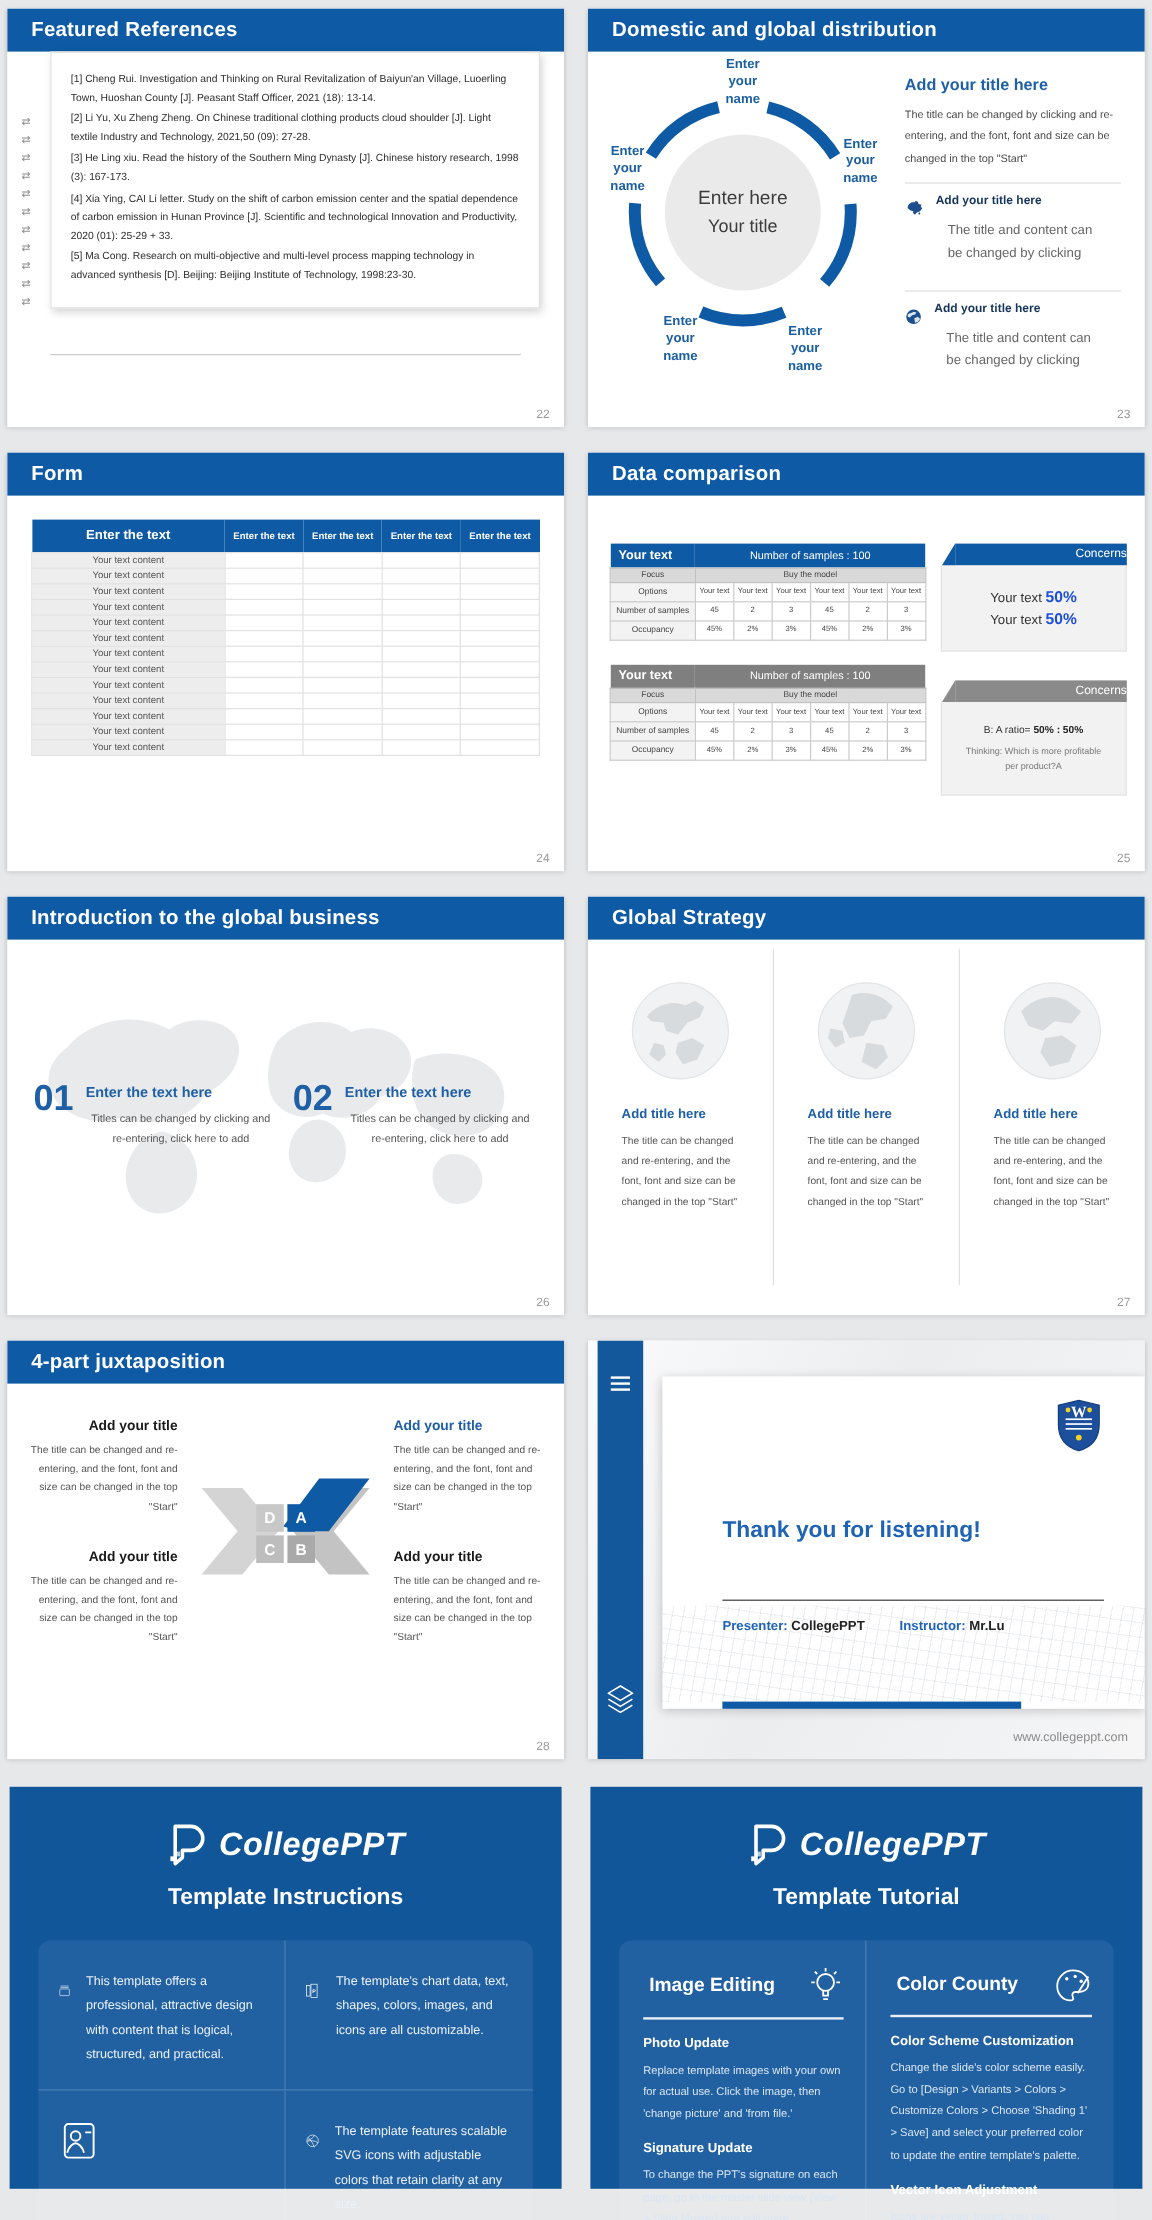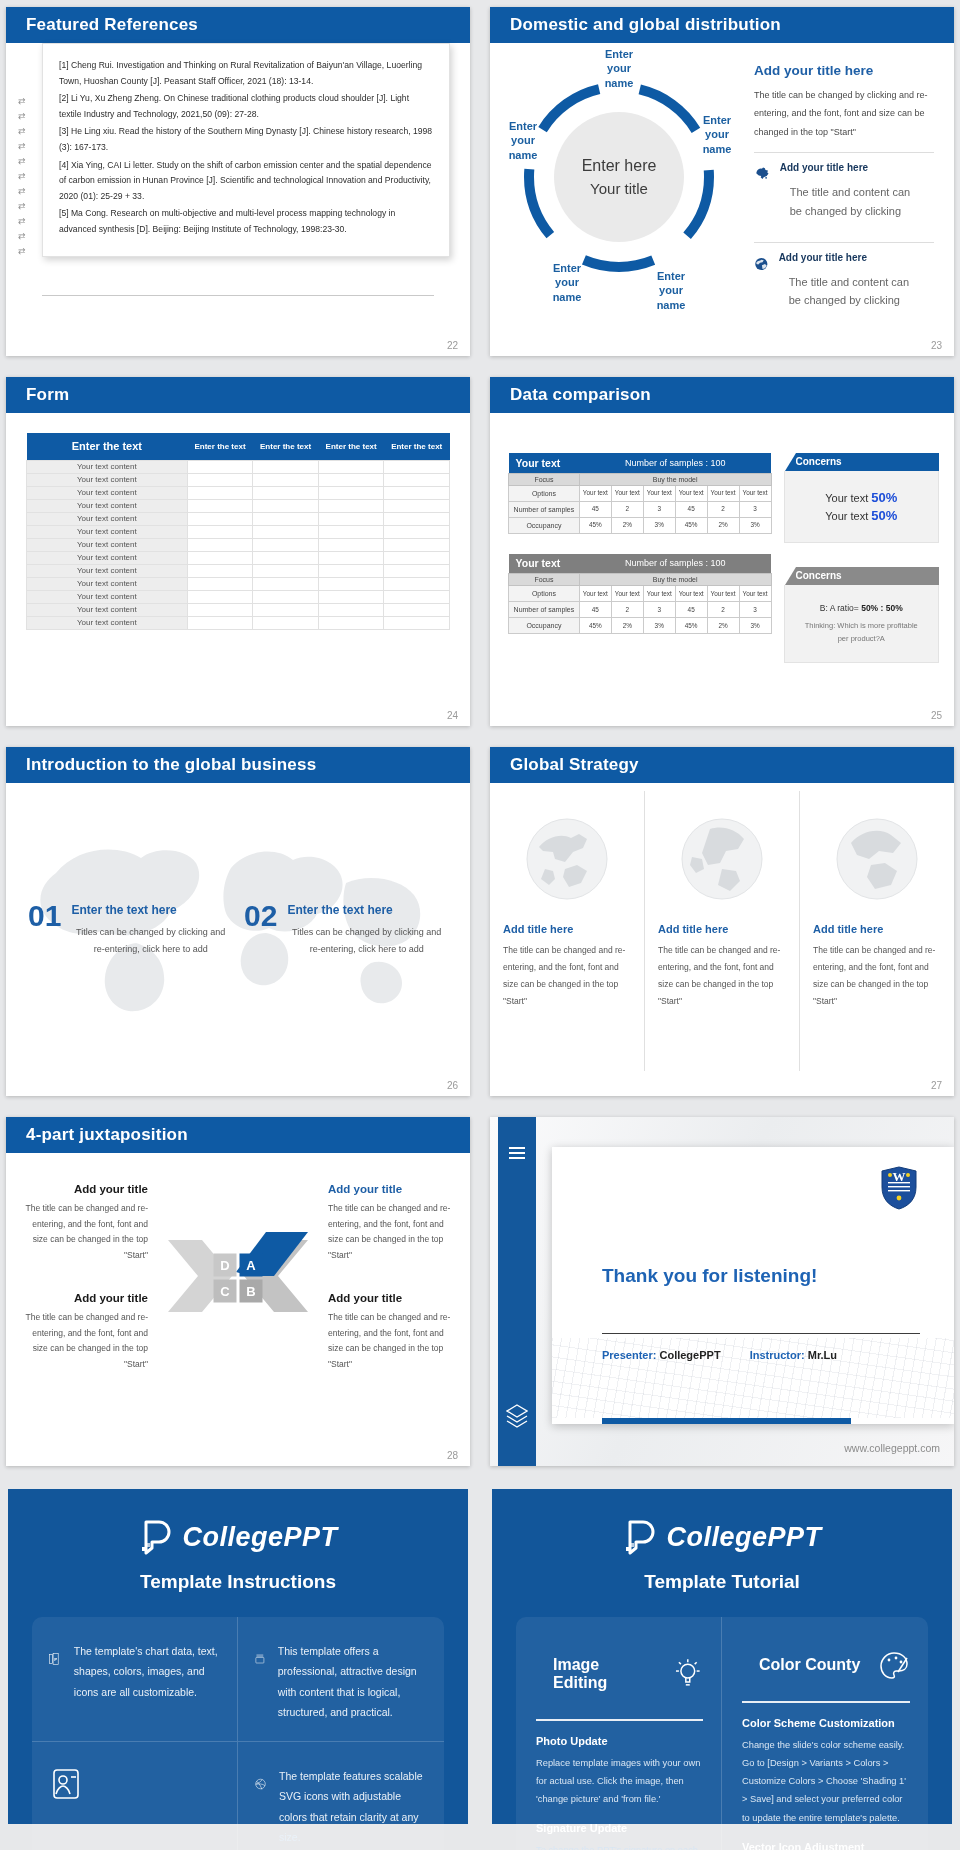--- a/index.html
+++ b/index.html
@@ -61,22 +61,22 @@
   .cmp-table td{border:1px solid #cbcbcb;text-align:center;color:#444;}
   .cmp-table .hd td{border:none;color:#fff;height:20px;}
   .t-blue .hd td{background:#0e5aa4;} .t-gray .hd td{background:#7f7f7f;}
   .hd .hd-l{font-size:10.5px;font-weight:bold;text-align:left;padding-left:7px;width:27%;}
   .hd .hd-r{font-size:9px;}
   .cmp-table .focus td{background:#d9d9d9;font-size:7px;height:12px;border-color:#c2c2c2;}
   .cmp-table .lbl{background:#f3f3f3;font-size:7px;}
   .cmp-table .v{font-size:6.4px;height:16px;background:#fff;line-height:1.2;}
   .cmp-right{width:36%;padding-top:0;}
   .concern{margin-bottom:24px;}
-  .cn-head{position:relative;margin-left:12px;height:18px;line-height:18px;text-align:left;
-           color:#fff;font-weight:bold;font-size:10px;}
+  .cn-head{position:relative;margin-left:12px;height:18px;line-height:18px;text-align:right;
+           color:#fff;font-weight:normal;font-size:10px;}
   .cn-blue .cn-head{background:#0e5aa4;} .cn-gray .cn-head{background:#8a8a8a;}
   .cn-head::before{content:'';position:absolute;left:-11px;top:0;width:0;height:0;
            border-style:solid;border-width:0 0 18px 11px;border-color:transparent;}
   .cn-blue .cn-head::before{border-bottom-color:#0e5aa4;}
   .cn-gray .cn-head::before{border-bottom-color:#8a8a8a;}
   .cn-body{background:#f2f2f2;border:1px solid #e3e3e3;border-top:none;text-align:center;
            padding:16px 6px 16px 6px;}
   .cn-line{font-size:11px;color:#333;margin:3px 0;}
   .cn-line b{color:#1d4ed8;font-size:13px;}
   .cn-ratio{font-size:8.5px;color:#333;margin:2px 0 7px 0;}
@@ -87,21 +87,21 @@
   .biz-content{position:relative;height:316px;}
   .biz-map{position:absolute;left:10px;top:30px;opacity:.9;}
   .biz-items{position:relative;display:flex;padding:118px 10px 0 22px;}
   .biz-item{width:50%;display:flex;gap:10px;padding-right:14px;}
   .biz-num{font-size:30px;font-weight:bold;color:#1e5fa6;line-height:1;}
   .biz-item h4{margin:2px 0 7px 0;font-size:12px;color:#1e5fa6;}
   .biz-item p{margin:0;font-size:9px;color:#555;line-height:1.9;text-align:center;}
 
   
   .str-cols{display:flex;height:280px;margin-top:8px;}
-  .str-col{flex:1;padding:0 13px;}
+  .str-col{flex:1;padding:0 28px;}
   .str-col + .str-col{border-left:1px solid #e0e0e0;}
   .str-col svg{display:block;margin:26px auto 22px auto;}
   .str-col h4{margin:0 0 7px 0;font-size:11px;color:#1e5fa6;}
   .str-col p{margin:0;font-size:8.5px;color:#555;line-height:2.0;}
 
   
   .jx-grid{display:grid;grid-template-columns:1fr 168px 1fr;column-gap:6px;row-gap:28px;
            padding:30px 18px 0 18px;}
   .jx-block h4{margin:0 0 6px 0;font-size:11.5px;color:#1a1a1a;}
   .jx-block.blue h4{color:#1e5fa6;}
@@ -146,21 +146,21 @@
              display:grid;grid-template-columns:1fr 1fr;}
   .card{padding:24px 16px 18px 16px;display:flex;gap:12px;align-items:flex-start;}
   .card:nth-child(odd){border-right:1px solid rgba(255,255,255,.18);}
   .card:nth-child(-n+2){border-bottom:1px solid rgba(255,255,255,.18);}
   .card p{margin:0;font-size:10.5px;line-height:1.95;color:#eaf1f8;}
   .tut-grid{margin-top:24px;background:rgba(255,255,255,.07);border-radius:10px;
             display:grid;grid-template-columns:1fr 1fr;}
   .tut-col{padding:22px 18px 14px 20px;}
   .tut-col:first-child{border-right:1px solid rgba(255,255,255,.18);}
   .tut-head{display:flex;align-items:center;justify-content:space-between;}
-  .tut-head h3{margin:17px;font-size:16px;font-weight:bold;}
+  .tut-head h3{margin:5px;font-size:16px;font-weight:bold;}
   .tut-rule{border:none;border-top:2px solid #e8eef5;margin:10px 0 14px 0;}
   .tut-entry h4{margin:0 0 7px 0;font-size:11px;}
   .tut-entry p{margin:0 0 14px 0;font-size:9.3px;line-height:1.95;color:#d9e6f3;}
 </style>
 </head>
 <body>
 
 <div class="page">
 
   <div class="cell L">
@@ -633,33 +633,33 @@
           <path d="M8,3 h13 a10,10 0 0 1 0,20 h-7 v6 l-6,5 z" fill="none" stroke="#fff" stroke-width="3" stroke-linejoin="round"></path>
           <rect x="4" y="28" width="4" height="4" fill="#fff"></rect>
           <rect x="8" y="24" width="4" height="4" fill="#fff" opacity=".7"></rect>
         </svg>
         <span class="brand-text">CollegePPT</span>
       </div>
       <div class="panel-title">Template Instructions</div>
       <div class="card-grid">
         <div class="card">
           <svg width="38" height="36" viewBox="0 0 38 36">
+            <line x1="8" y1="5" x2="30" y2="5" stroke="#fff" stroke-width="1.6"></line>
+            <line x1="8" y1="9" x2="30" y2="9" stroke="#fff" stroke-width="1.6"></line>
+            <rect x="6" y="13" width="26" height="18" rx="2" fill="none" stroke="#fff" stroke-width="1.6"></rect>
+          </svg>
+          <p>This template offers a professional, attractive design with content that is logical, structured, and practical.</p>
+        </div>
+        <div class="card">
+          <svg width="38" height="36" viewBox="0 0 38 36">
             <rect x="4" y="6" width="8" height="24" fill="none" stroke="#fff" stroke-width="1.6"></rect>
             <rect x="14" y="3" width="14" height="30" fill="none" stroke="#fff" stroke-width="1.6"></rect>
             <text x="21" y="23" text-anchor="middle" font-size="12" font-weight="bold" fill="#fff" font-family="Liberation Sans, sans-serif">P</text>
           </svg>
           <p>The template's chart data, text, shapes, colors, images, and icons are all customizable.</p>
-        </div>
-        <div class="card">
-          <svg width="38" height="36" viewBox="0 0 38 36">
-            <line x1="8" y1="5" x2="30" y2="5" stroke="#fff" stroke-width="1.6"></line>
-            <line x1="8" y1="9" x2="30" y2="9" stroke="#fff" stroke-width="1.6"></line>
-            <rect x="6" y="13" width="26" height="18" rx="2" fill="none" stroke="#fff" stroke-width="1.6"></rect>
-          </svg>
-          <p>This template offers a professional, attractive design with content that is logical, structured, and practical.</p>
         </div>
         <div class="card">
           <svg width="38" height="36" viewBox="0 0 38 36">
             <rect x="6" y="4" width="24" height="28" rx="3" fill="none" stroke="#fff" stroke-width="1.6"></rect>
             <circle cx="15" cy="14" r="4" fill="none" stroke="#fff" stroke-width="1.6"></circle>
             <path d="M8,28 c1,-5 5,-8 7,-8 c2,0 6,3 7,8" fill="none" stroke="#fff" stroke-width="1.6"></path>
             <line x1="23" y1="11" x2="28" y2="11" stroke="#fff" stroke-width="1.6"></line>
           </svg>
         </div>
         <div class="card">

